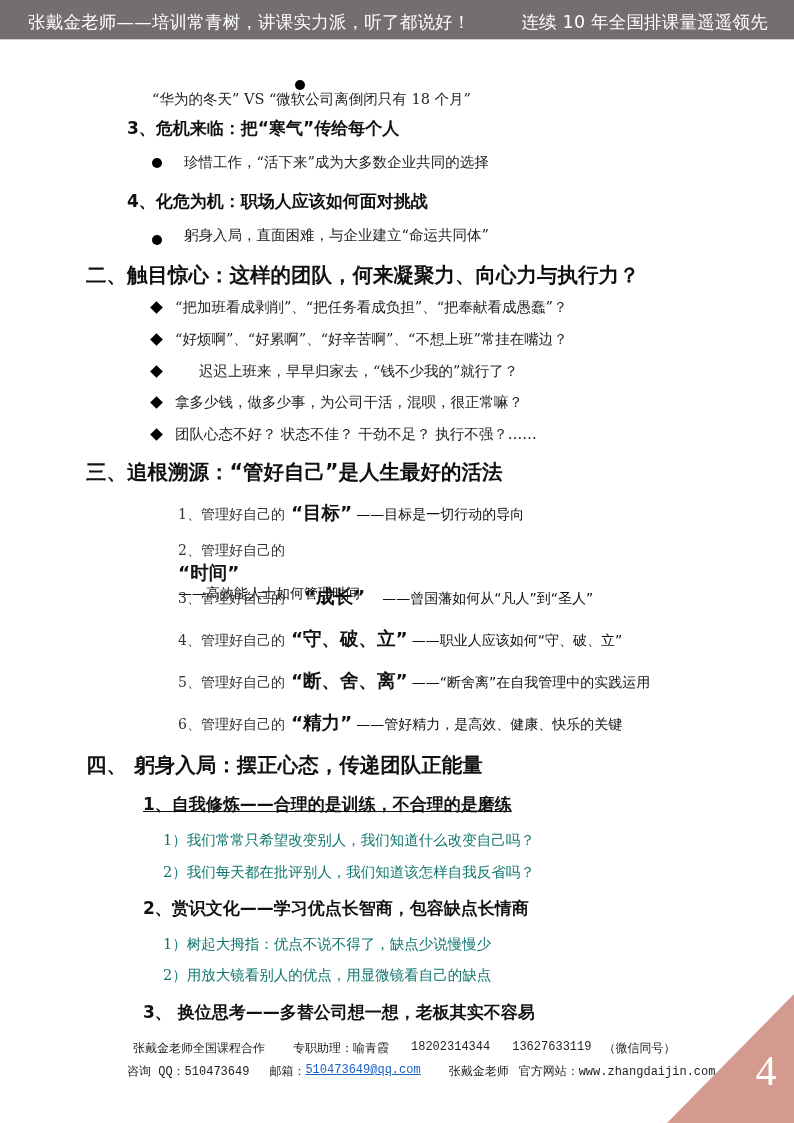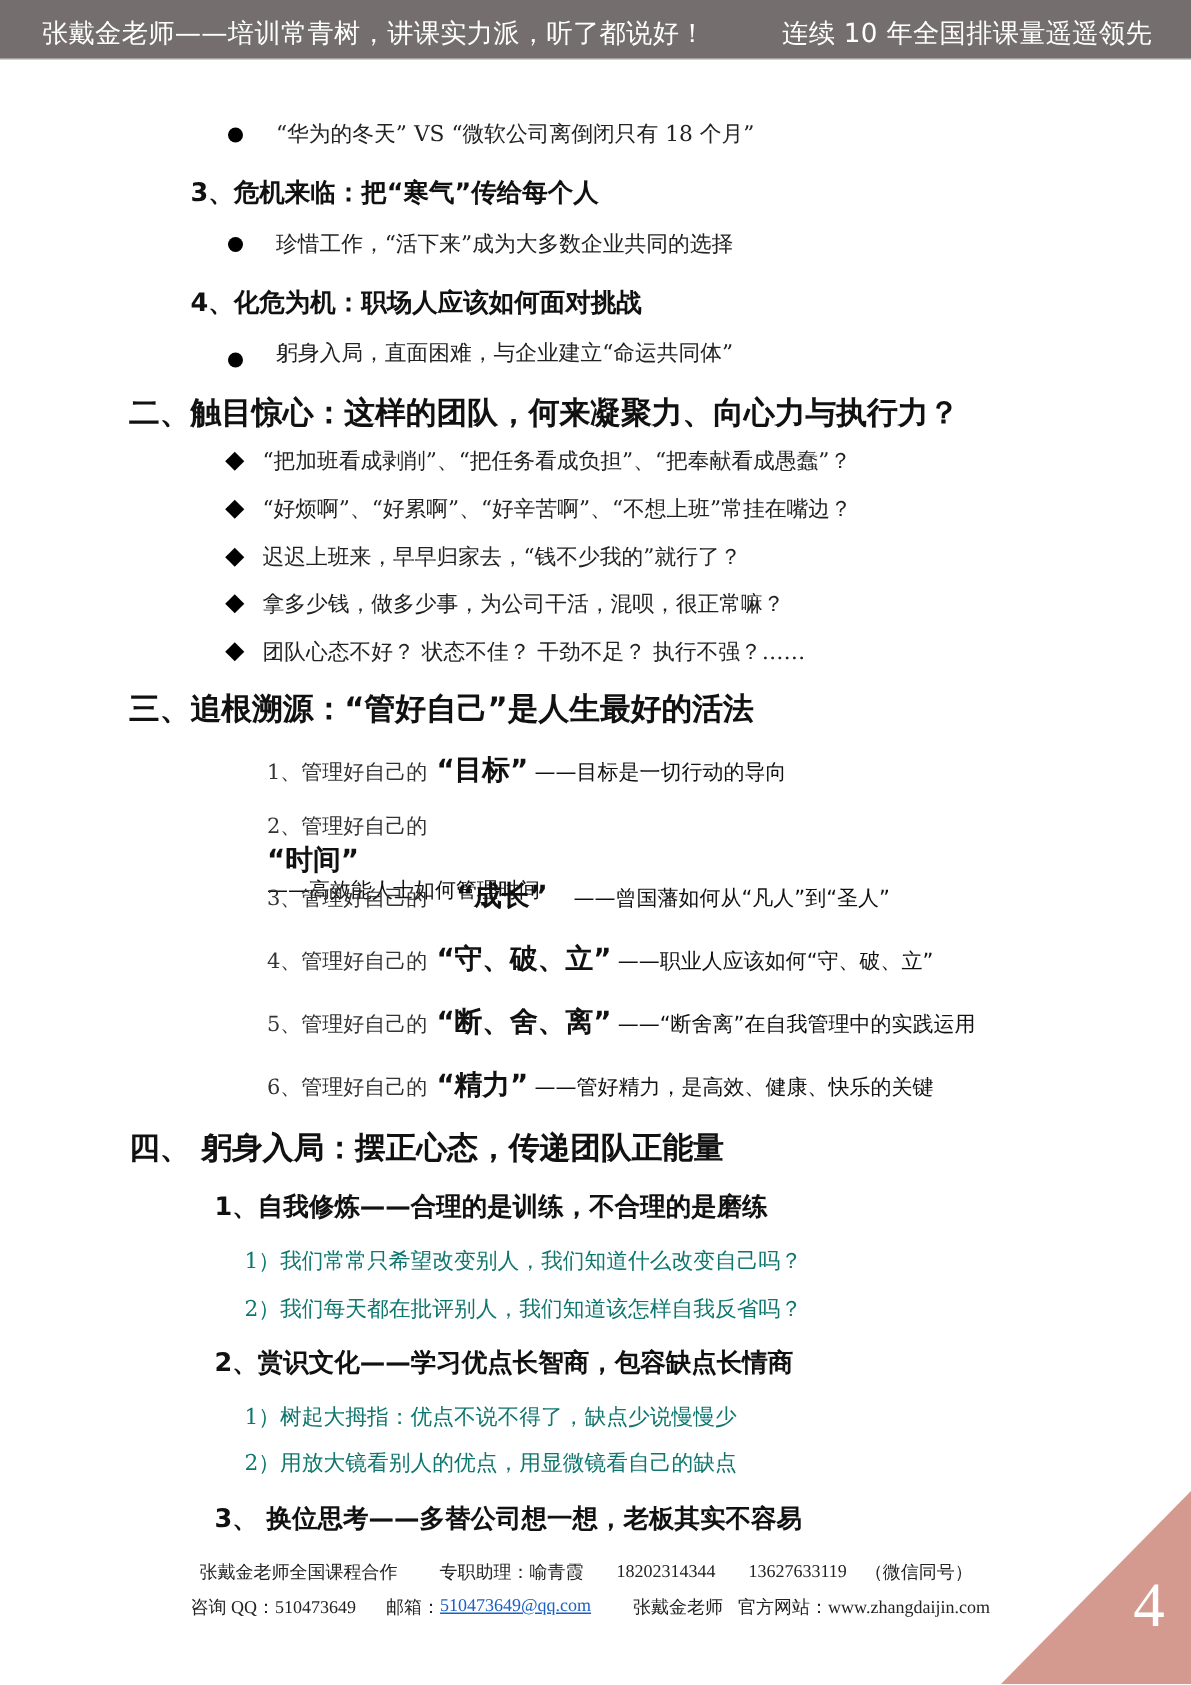--- a/index.html
+++ b/index.html
@@ -24,21 +24,21 @@
     .h-sub { font-family: "DejaVu Sans", sans-serif; font-weight: bold; font-size: 17px; color: #111; }
     .h-main { font-family: "DejaVu Sans", sans-serif; font-weight: bold; font-size: 20.5px; color: #111; }
 
     .num-row { display: flex; align-items: baseline; }
     .num-prefix { font-family: "DejaVu Serif", "Liberation Serif", serif; font-size: 14px; color: #333; margin-left: 35px; }
     .num-key { font-family: "DejaVu Sans", sans-serif; font-weight: bold; font-size: 18.5px; color: #111; margin: 0 4px 0 6px; }
     .num-desc { font-family: "DejaVu Sans", sans-serif; font-size: 14px; color: #111; }
 
     .plain-row { font-family: "DejaVu Serif", "Liberation Serif", serif; font-size: 14.5px; color: #0f766e; }
 
-    .footer-line { font-family: Liberation Serif, serif; font-size: 12px; color: #222; display: flex; }
+    .footer-line { font-family: Liberation Mono, monospace; font-size: 12px; color: #222; display: flex; }
     .footer-line span { white-space: nowrap; }
     .email-link { color: #1a5fc2; text-decoration: underline; }
 
     .corner-tri {
       position: absolute; left: 667px; top: 994px; width: 127px; height: 129px;
       background: #d4998f;
       clip-path: polygon(100% 0, 100% 100%, 0 100%);
     }
     .page-number {
       position: absolute; left: 746px; top: 1050px; width: 40px; text-align: center;
@@ -46,21 +46,21 @@
     }
   </style>
 </head>
 <body>
 
 <div class="header-band">
   <span>张戴金老师——培训常青树，讲课实力派，听了都说好！</span>
   <span>连续 10 年全国排课量遥遥领先</span>
 </div>
 
-<div class="line bullet-row" style="left:152px; top:80px;">
+<div class="line bullet-row" style="left:152px; top:80px;flex-direction:column;">
   <span class="dot"></span>
   <span>“华为的冬天” VS “微软公司离倒闭只有 18 个月”</span>
 </div>
 <div class="line h-sub" style="left:127px; top:117px;">3、危机来临：把“寒气”传给每个人</div>
 <div class="line bullet-row" style="left:152px; top:153px;">
   <span class="dot"></span>
   <span>珍惜工作，“活下来”成为大多数企业共同的选择</span>
 </div>
 <div class="line h-sub" style="left:127px; top:190px;">4、化危为机：职场人应该如何面对挑战</div>
 <div class="line bullet-row" style="left:152px; top:226px;align-items:flex-end;">
@@ -70,21 +70,21 @@
 
 <div class="line h-main" style="left:86px; top:261px;">二、触目惊心：这样的团队，何来凝聚力、向心力与执行力？</div>
 <div class="line bullet-row" style="left:150px; top:298px;">
   <span class="diamond"></span>
   <span>“把加班看成剥削”、“把任务看成负担”、“把奉献看成愚蠢”？</span>
 </div>
 <div class="line bullet-row" style="left:150px; top:330px;">
   <span class="diamond"></span>
   <span>“好烦啊”、“好累啊”、“好辛苦啊”、“不想上班”常挂在嘴边？</span>
 </div>
-<div class="line bullet-row" style="left:150px; top:362px;">
+<div class="line bullet-row" style="left:150px; top:362px;gap:24px;">
   <span class="diamond"></span>
   <span>迟迟上班来，早早归家去，“钱不少我的”就行了？</span>
 </div>
 <div class="line bullet-row" style="left:150px; top:393px;">
   <span class="diamond"></span>
   <span>拿多少钱，做多少事，为公司干活，混呗，很正常嘛？</span>
 </div>
 <div class="line bullet-row" style="left:150px; top:425px;">
   <span class="diamond"></span>
   <span>团队心态不好？ 状态不佳？ 干劲不足？ 执行不强？……</span>
@@ -118,21 +118,21 @@
   <span class="num-desc">——“断舍离”在自我管理中的实践运用</span>
 </div>
 <div class="line num-row" style="left:143px; top:710px;">
   <span class="num-prefix">6、管理好自己的</span>
   <span class="num-key">“精力”</span>
   <span class="num-desc">——管好精力，是高效、健康、快乐的关键</span>
 </div>
 
 <div class="line h-main" style="left:86px; top:751px;">四、 躬身入局：摆正心态，传递团队正能量</div>
 
-<div class="line h-sub" style="left:143px; top:793px;">1、自我修炼——合理的是训练，不合理的是磨练</div>
+<div class="line h-sub" style="left:143px; top:793px;text-decoration:underline;">1、自我修炼——合理的是训练，不合理的是磨练</div>
 <div class="line plain-row" style="left:163px; top:831px;">1）我们常常只希望改变别人，我们知道什么改变自己吗？</div>
 <div class="line plain-row" style="left:163px; top:863px;">2）我们每天都在批评别人，我们知道该怎样自我反省吗？</div>
 
 <div class="line h-sub" style="left:143px; top:897px;">2、赏识文化——学习优点长智商，包容缺点长情商</div>
 <div class="line plain-row" style="left:163px; top:935px;">1）树起大拇指：优点不说不得了，缺点少说慢慢少</div>
 <div class="line plain-row" style="left:163px; top:966px;">2）用放大镜看别人的优点，用显微镜看自己的缺点</div>
 
 <div class="line h-sub" style="left:143px; top:1001px;">3、 换位思考——多替公司想一想，老板其实不容易</div>
 
 <div class="line footer-line" style="left:133px; top:1040px;">

